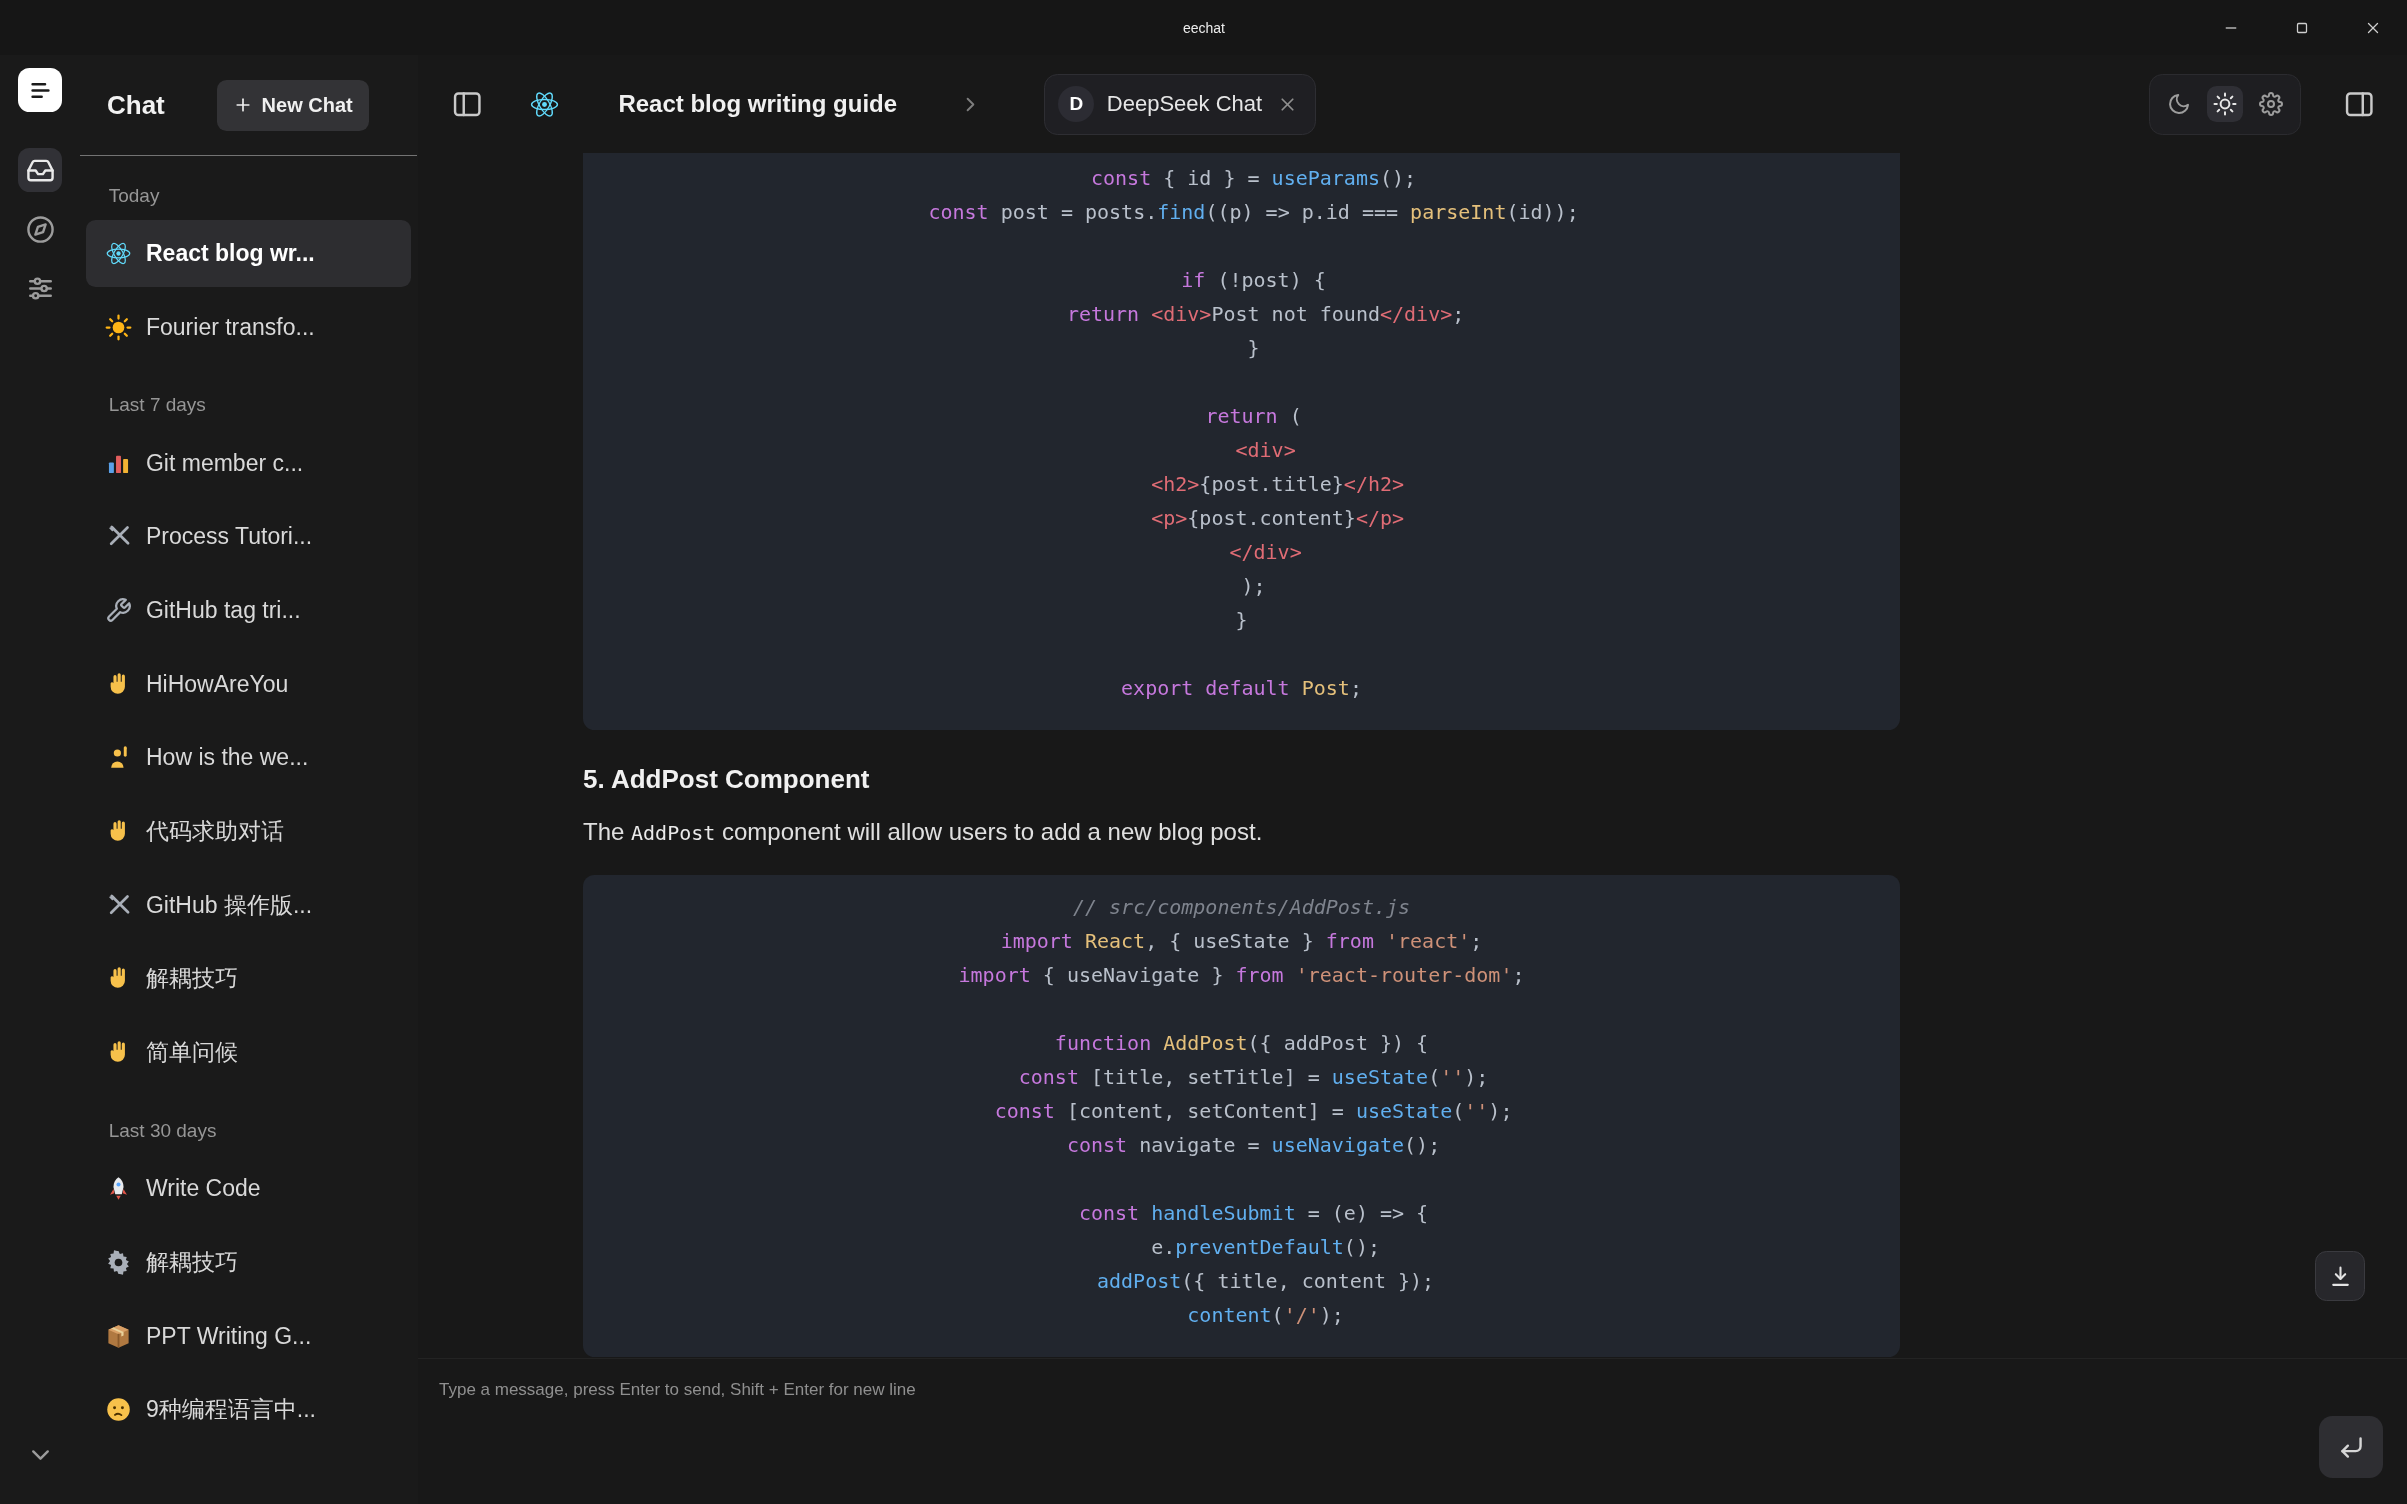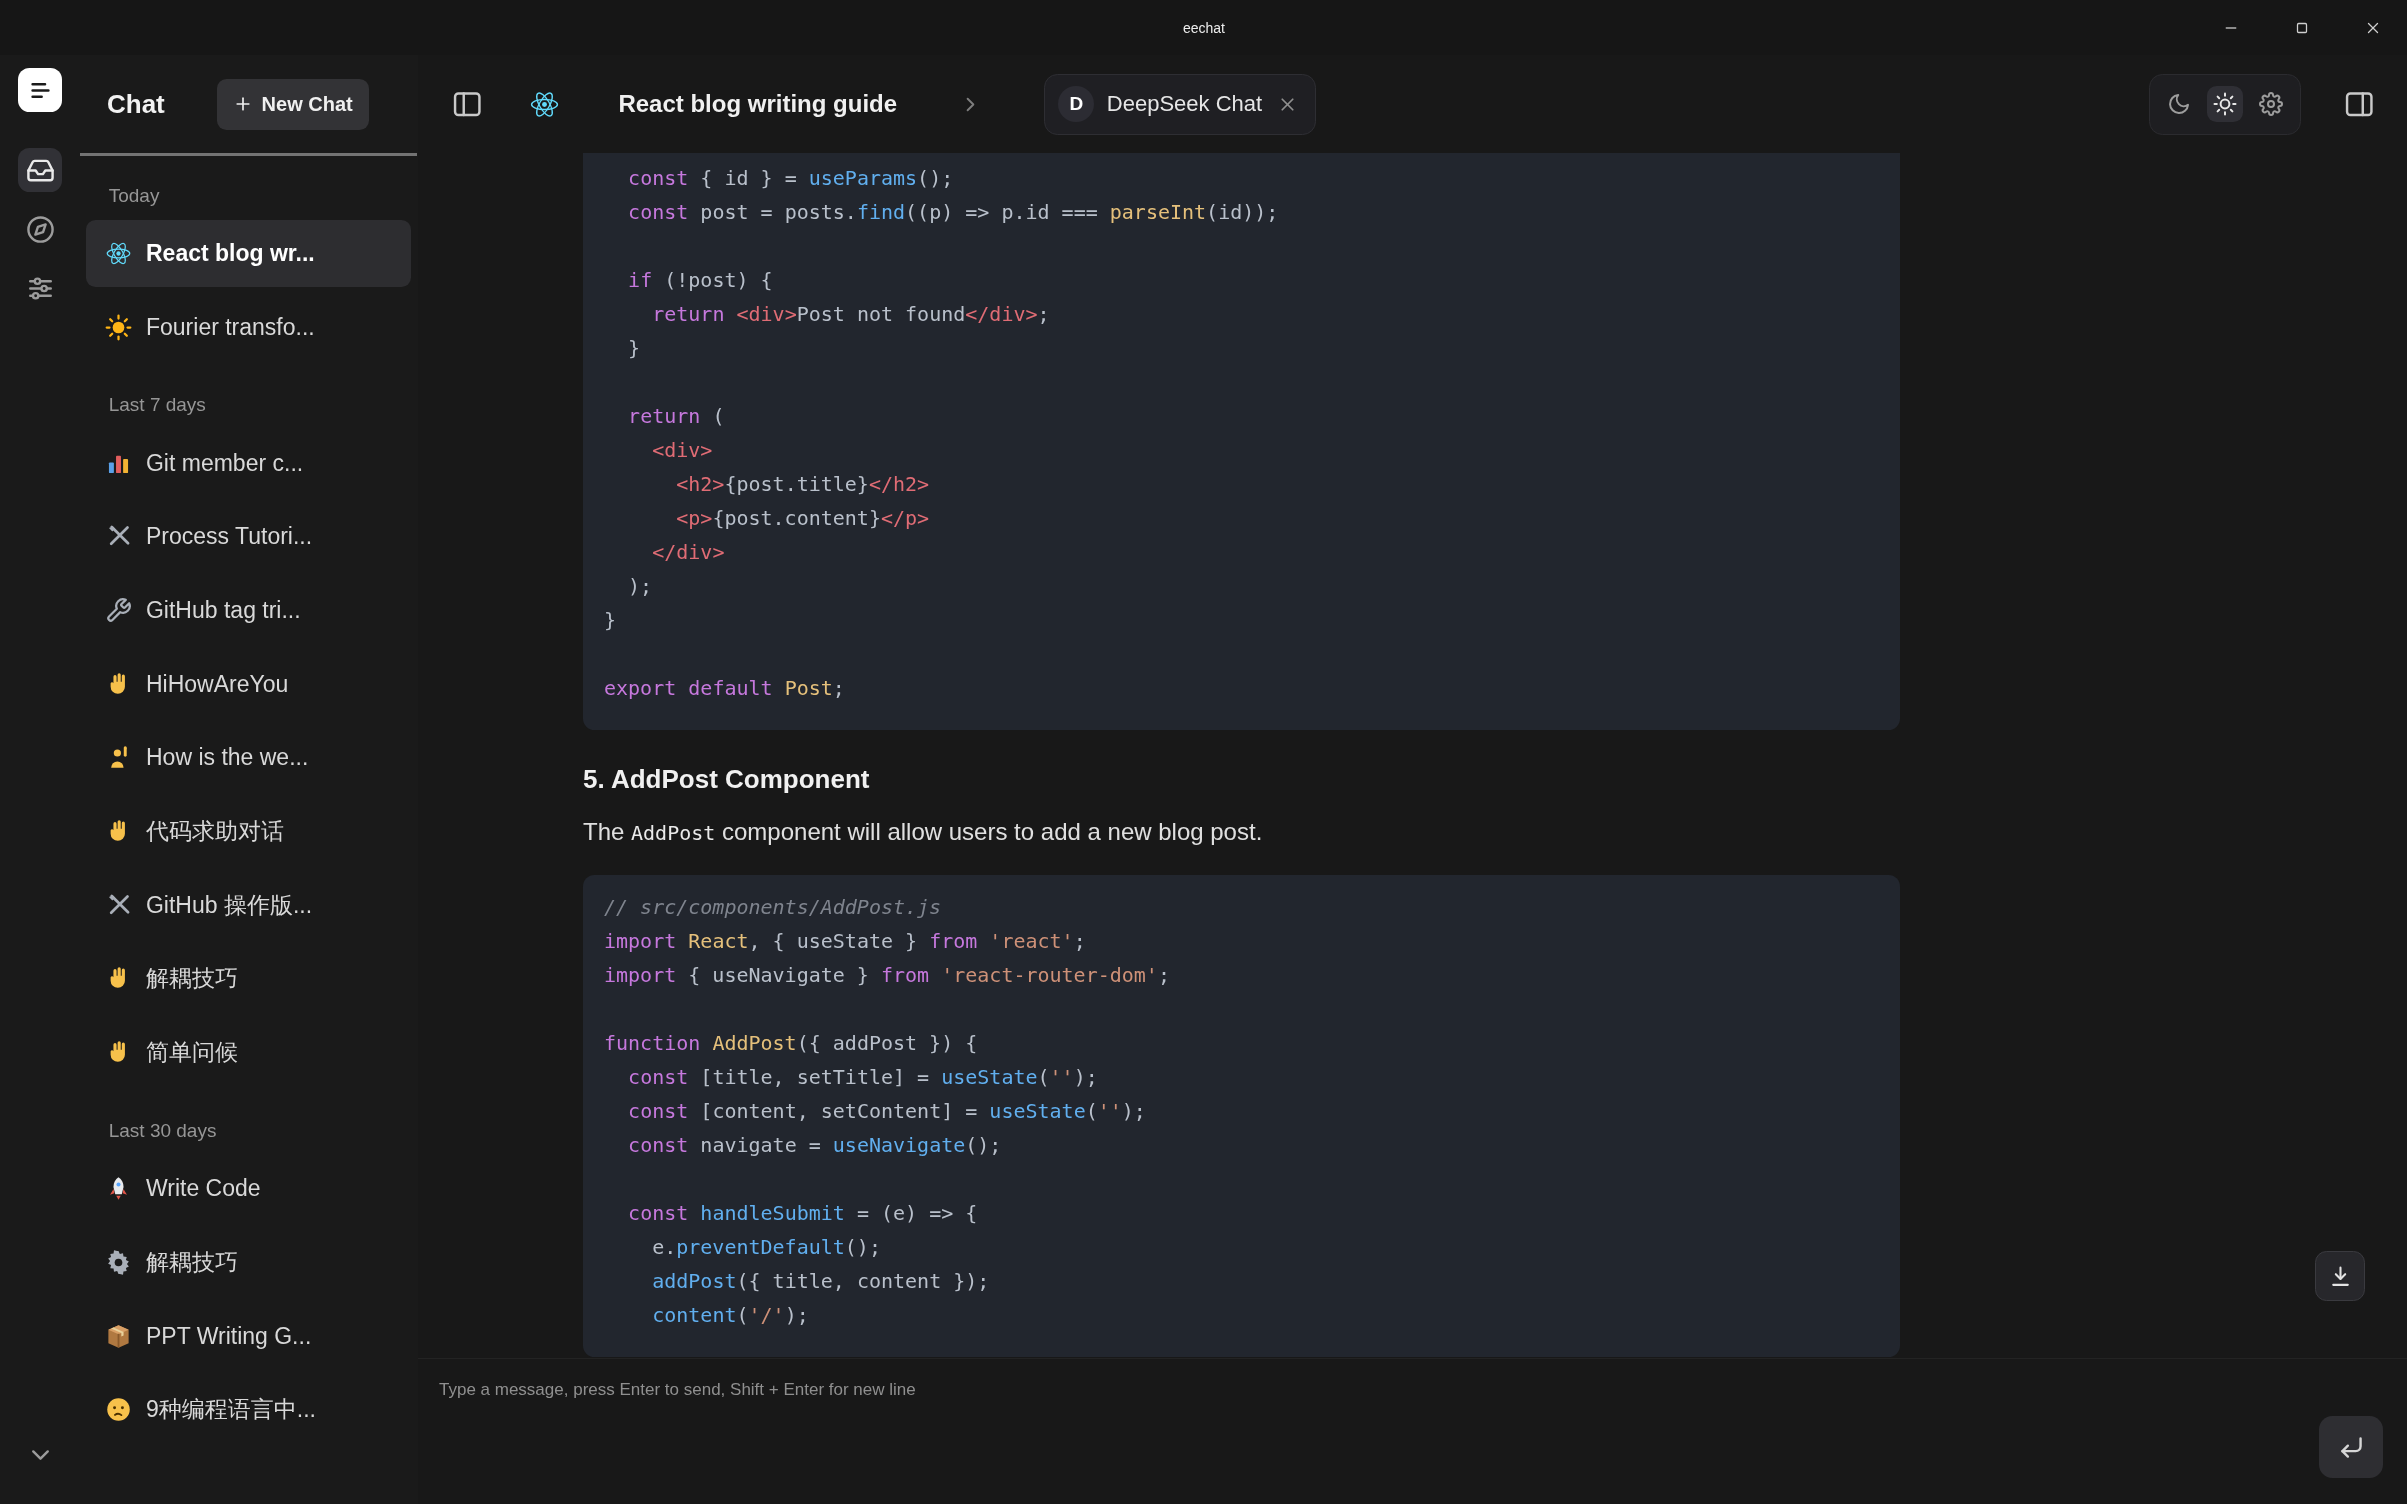--- a/index.html
+++ b/index.html
@@ -21,21 +21,21 @@
   .rail-top { display:flex; flex-direction:column; align-items:center; }
   .rail-btn { width:44px; height:44px; border-radius:11.5px; display:flex; align-items:center; justify-content:center; color:#9c9c9c; margin-bottom:15.3px; cursor:pointer; }
   .rail-btn .icon { width:29px; height:29px; }
   .rail-btn.logo { background:#ffffff; margin-bottom:36px; }
   .rail-btn.logo .icon { width:27px; height:27px; }
   .rail-btn.active { background:#313136; color:#eaeaea; }
   .rail-bottom .rail-btn { margin-bottom:0; }
 
   
   .sidebar { position:absolute; left:80px; top:55px; bottom:0; width:337px; background:#1a1a1a; display:flex; flex-direction:column; }
-  .sidebar-header { flex:0 0 101px; display:flex; align-items:center; justify-content:space-between; padding:0 48px 0 27px; border-bottom:3px solid #737373; }
+  .sidebar-header { flex:0 0 101px; display:flex; align-items:center; justify-content:space-between; padding:0 48px 0 27px; border-bottom:1px solid #737373; }
   .sidebar-title { font-size:26px; font-weight:700; color:#f2f2f2; }
   .new-chat-btn { display:flex; align-items:center; gap:8.6px; height:51px; padding:0 16.3px; background:#333336; color:#f0f0f0; border:none; border-radius:9.6px; font-size:20px; font-weight:600; font-family:inherit; cursor:pointer; }
   .new-chat-btn .icon { width:20px; height:20px; }
   .conversation-list { flex:1; overflow:hidden; padding:11.5px 5.7px 0; }
   .side-group-label { padding:27px 0 13.4px 23px; font-size:19px; color:#969696; }
   .conversation-list .side-group-label:first-child { padding-top:17px; }
   .side-item { display:flex; align-items:center; gap:14.3px; height:67px; margin-bottom:6.7px; padding:0 13.4px 0 19px; border-radius:9.6px; cursor:pointer; }
   .side-item .icon { width:27px; height:27px; flex:0 0 auto; }
   .side-item-label { font-size:23px; color:#d9d9d9; white-space:nowrap; overflow:hidden; }
   .side-item.active { background:#2d2d30; }
@@ -57,21 +57,21 @@
   .tab-x { width:21px; height:21px; color:#8f8f8f; cursor:pointer; }
   .hdr-right { display:flex; align-items:center; gap:42px; }
   .theme-group { display:flex; align-items:center; gap:9.6px; height:61px; padding:0 11.5px; background:#1e1e21; border:1px solid #2b2b2f; border-radius:13.4px; }
   .icon-btn.sm { width:36px; height:36px; border-radius:9.6px; color:#9d9d9d; }
   .icon-btn.sm .icon { width:24px; height:24px; }
   .icon-btn.sm.sun { background:#2f2f35; color:#e8e8e8; }
 
   
   .chat-scroll { position:absolute; top:98px; left:0; right:0; bottom:147px; overflow:hidden; }
   .message-column { margin-left:165px; width:1317px; }
-  .code-block { background:var(--code-bg,#22262e); border-radius:11.5px; padding:15.3px 21px 25px; overflow:hidden; }
+  .code-block { background:var(--code-bg,#22262e); border-radius:11.5px; padding:15.3px 21px 25px; overflow:hidden;text-align:center; }
   .code-block.clipped-top { margin-top:-29px; padding-top:37px; border-top-left-radius:0; border-top-right-radius:0; }
   .message-column > .code-block:not(.clipped-top) { margin-top:25px; }
   .code-line { font-family:"DejaVu Sans Mono","Liberation Mono",monospace; font-size:20px; line-height:34px; min-height:34px; white-space:pre; color:var(--code-plain,#abb2bf); }
   .tok-kw { color:var(--code-keyword,#c678dd); }
   .tok-fn { color:var(--code-function,#61afef); }
   .tok-str { color:var(--code-string,#ce9178); }
   .tok-tag { color:var(--code-tag,#e06c75); }
   .tok-cm { color:var(--code-comment,#7f848e); font-style:italic; }
   .tok-cls { color:var(--code-class,#e5c07b); }
   .tok-pl { color:var(--code-plain,#abb2bf); }

